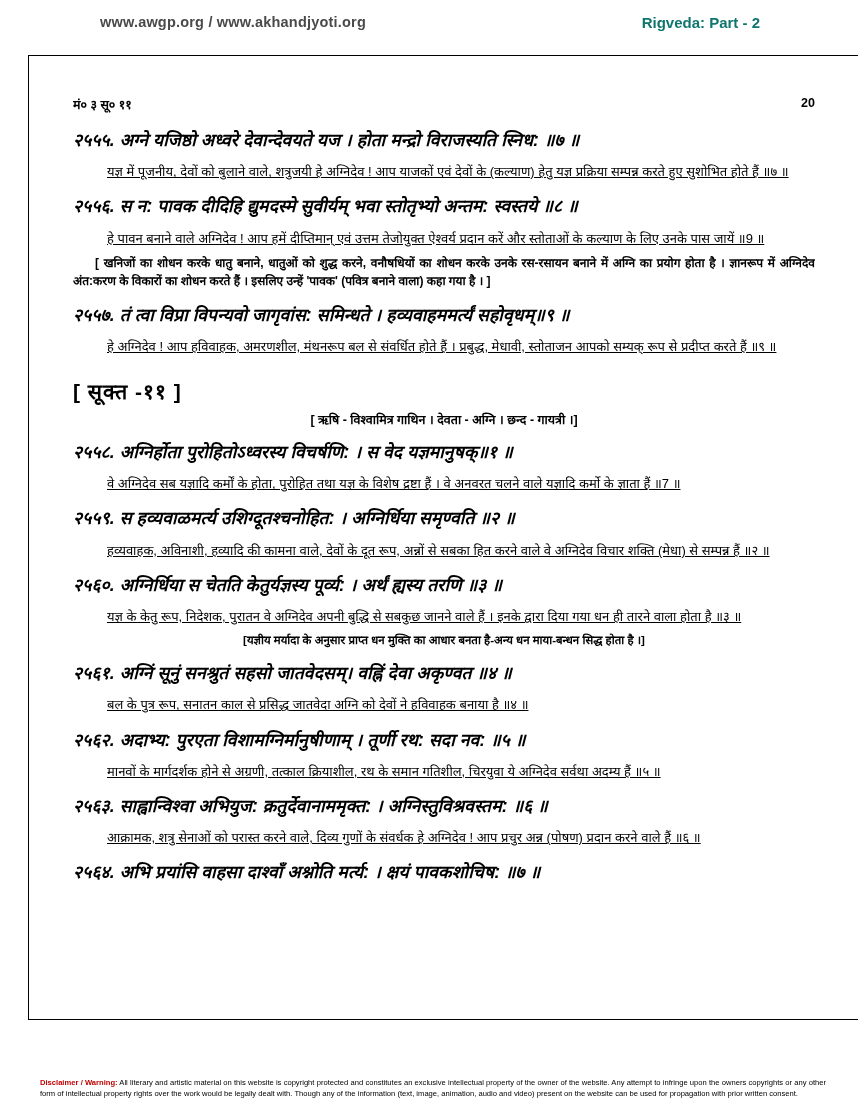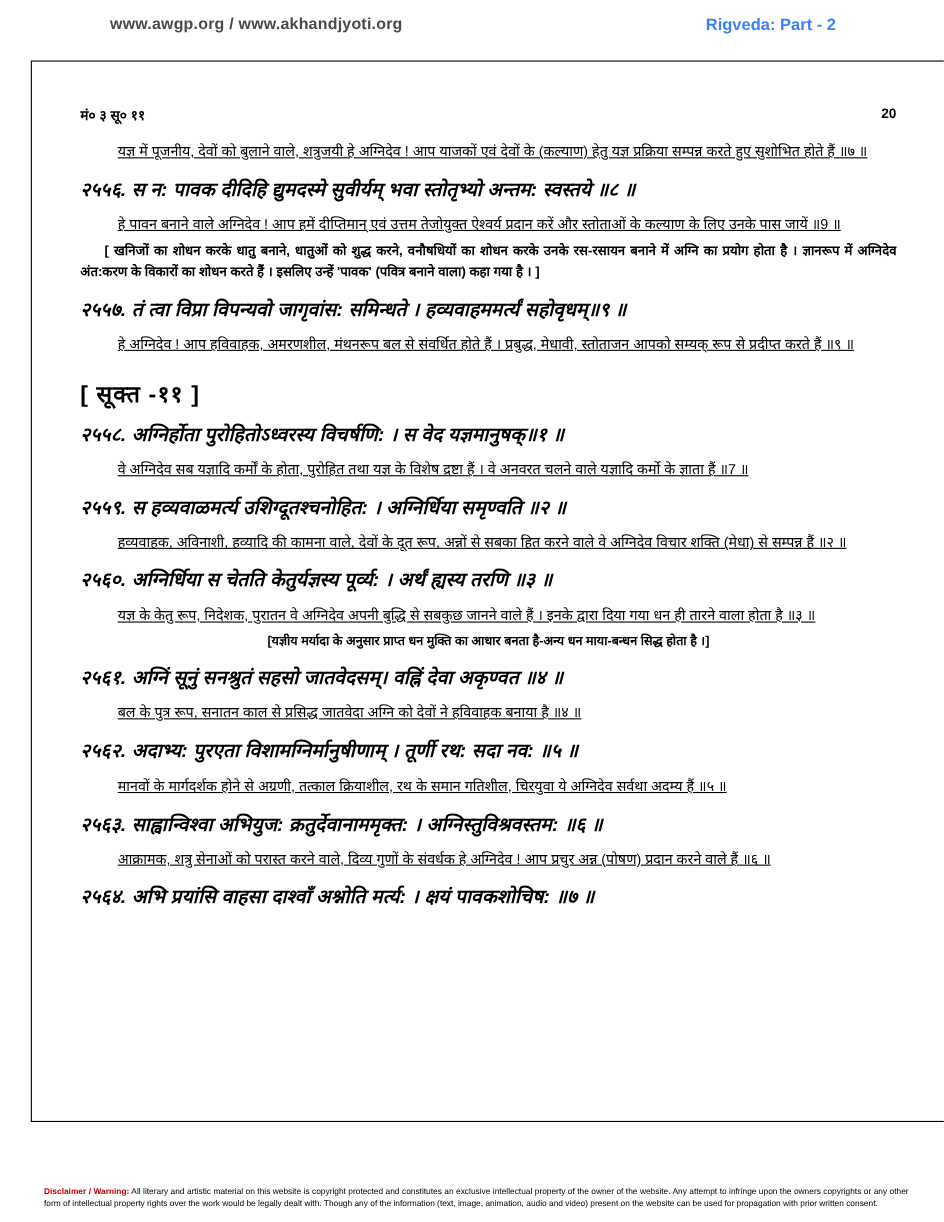--- a/index.html
+++ b/index.html
@@ -31,21 +31,21 @@
   }
   .site-url{
     font-size:14.5px;
     font-weight:bold;
     color:#4a4a4a;
     letter-spacing:.2px;
   }
   .doc-title{
     font-size:15px;
     font-weight:bold;
-    color:#3b82f6;
+    color:#0f766e;
     padding-right:70px;
   }
   
   .frame{
     position:absolute;
     top:55px;
     left:28px;
     width:832px;
     height:965px;
     border:1px solid #000;
@@ -137,30 +137,32 @@
   </div>
 
   <div class="frame">
     <div class="inner">
 
       <div class="runhead">
         <span>मं० ३ सू० ११</span>
         <span>20</span>
       </div>
 
+      <div class="verse">२५५५. अग्ने यजिष्ठो अध्वरे देवान्देवयते यज । होता मन्द्रो विराजस्यति स्निध: ॥७ ॥</div>
       <div class="gloss">यज्ञ में पूजनीय, देवों को बुलाने वाले, शत्रुजयी हे अग्निदेव ! आप याजकों एवं देवों के (कल्याण) हेतु यज्ञ प्रक्रिया सम्पन्न करते हुए सुशोभित होते हैं ॥७ ॥</div>
 
       <div class="verse">२५५६. स न: पावक दीदिहि द्युमदस्मे सुवीर्यम् भवा स्तोतृभ्यो अन्तम: स्वस्तये ॥८ ॥</div>
       <div class="gloss">हे पावन बनाने वाले अग्निदेव ! आप हमें दीप्तिमान् एवं उत्तम तेजोयुक्त ऐश्वर्य प्रदान करें और स्तोताओं के कल्याण के लिए उनके पास जायें ॥9 ॥</div>
       <div class="note">[ खनिजों का शोधन करके धातु बनाने, धातुओं को शुद्ध करने, वनौषधियों का शोधन करके उनके रस-रसायन बनाने में अग्नि का प्रयोग होता है । ज्ञानरूप में अग्निदेव अंत:करण के विकारों का शोधन करते हैं । इसलिए उन्हें 'पावक' (पवित्र बनाने वाला)  कहा गया है । ]</div>
 
       <div class="verse">२५५७. तं त्वा विप्रा विपन्यवो जागृवांस: समिन्धते । हव्यवाहममर्त्यं सहोवृधम्॥९ ॥</div>
       <div class="gloss">हे अग्निदेव ! आप हविवाहक, अमरणशील, मंथनरूप बल से संवर्धित होते हैं । प्रबुद्ध, मेधावी, स्तोताजन आपको सम्यक् रूप से प्रदीप्त करते हैं ॥९ ॥</div>
 
       <div class="sukta">[ सूक्त -११ ]</div>
+      <div class="sukta-sub">[  ऋषि -  विश्वामित्र  गाथिन  ।  देवता - अग्नि ।  छन्द - गायत्री   ।]</div>
 
       <div class="verse">२५५८. अग्निर्होता पुरोहितोऽध्वरस्य विचर्षणि: । स वेद यज्ञमानुषक्॥१ ॥</div>
       <div class="gloss">वे अग्निदेव सब यज्ञादि कर्मों के होता, पुरोहित तथा यज्ञ के विशेष द्रष्टा हैं । वे अनवरत चलने वाले यज्ञादि कर्मो के ज्ञाता हैं ॥7 ॥</div>
 
       <div class="verse">२५५९. स हव्यवाळमर्त्य उशिग्दूतश्चनोहित: । अग्निर्धिया समृण्वति ॥२ ॥</div>
       <div class="gloss">हव्यवाहक, अविनाशी, हव्यादि की कामना वाले, देवों के दूत रूप, अन्नों से सबका हित करने वाले वे अग्निदेव विचार शक्ति (मेधा) से सम्पन्न हैं ॥२ ॥</div>
 
       <div class="verse">२५६०. अग्निर्धिया स चेतति केतुर्यज्ञस्य पूर्व्य: । अर्थं ह्यस्य तरणि ॥३ ॥</div>
       <div class="gloss">यज्ञ के केतु रूप, निदेशक, पुरातन वे अग्निदेव अपनी बुद्धि से सबकुछ जानने वाले हैं । इनके द्वारा दिया गया धन ही तारने वाला होता है ॥३ ॥</div>
       <div class="note2">[यज्ञीय मर्यादा के अनुसार प्राप्त धन मुक्ति का आधार बनता है-अन्य धन माया-बन्धन  सिद्ध होता है ।]</div>

